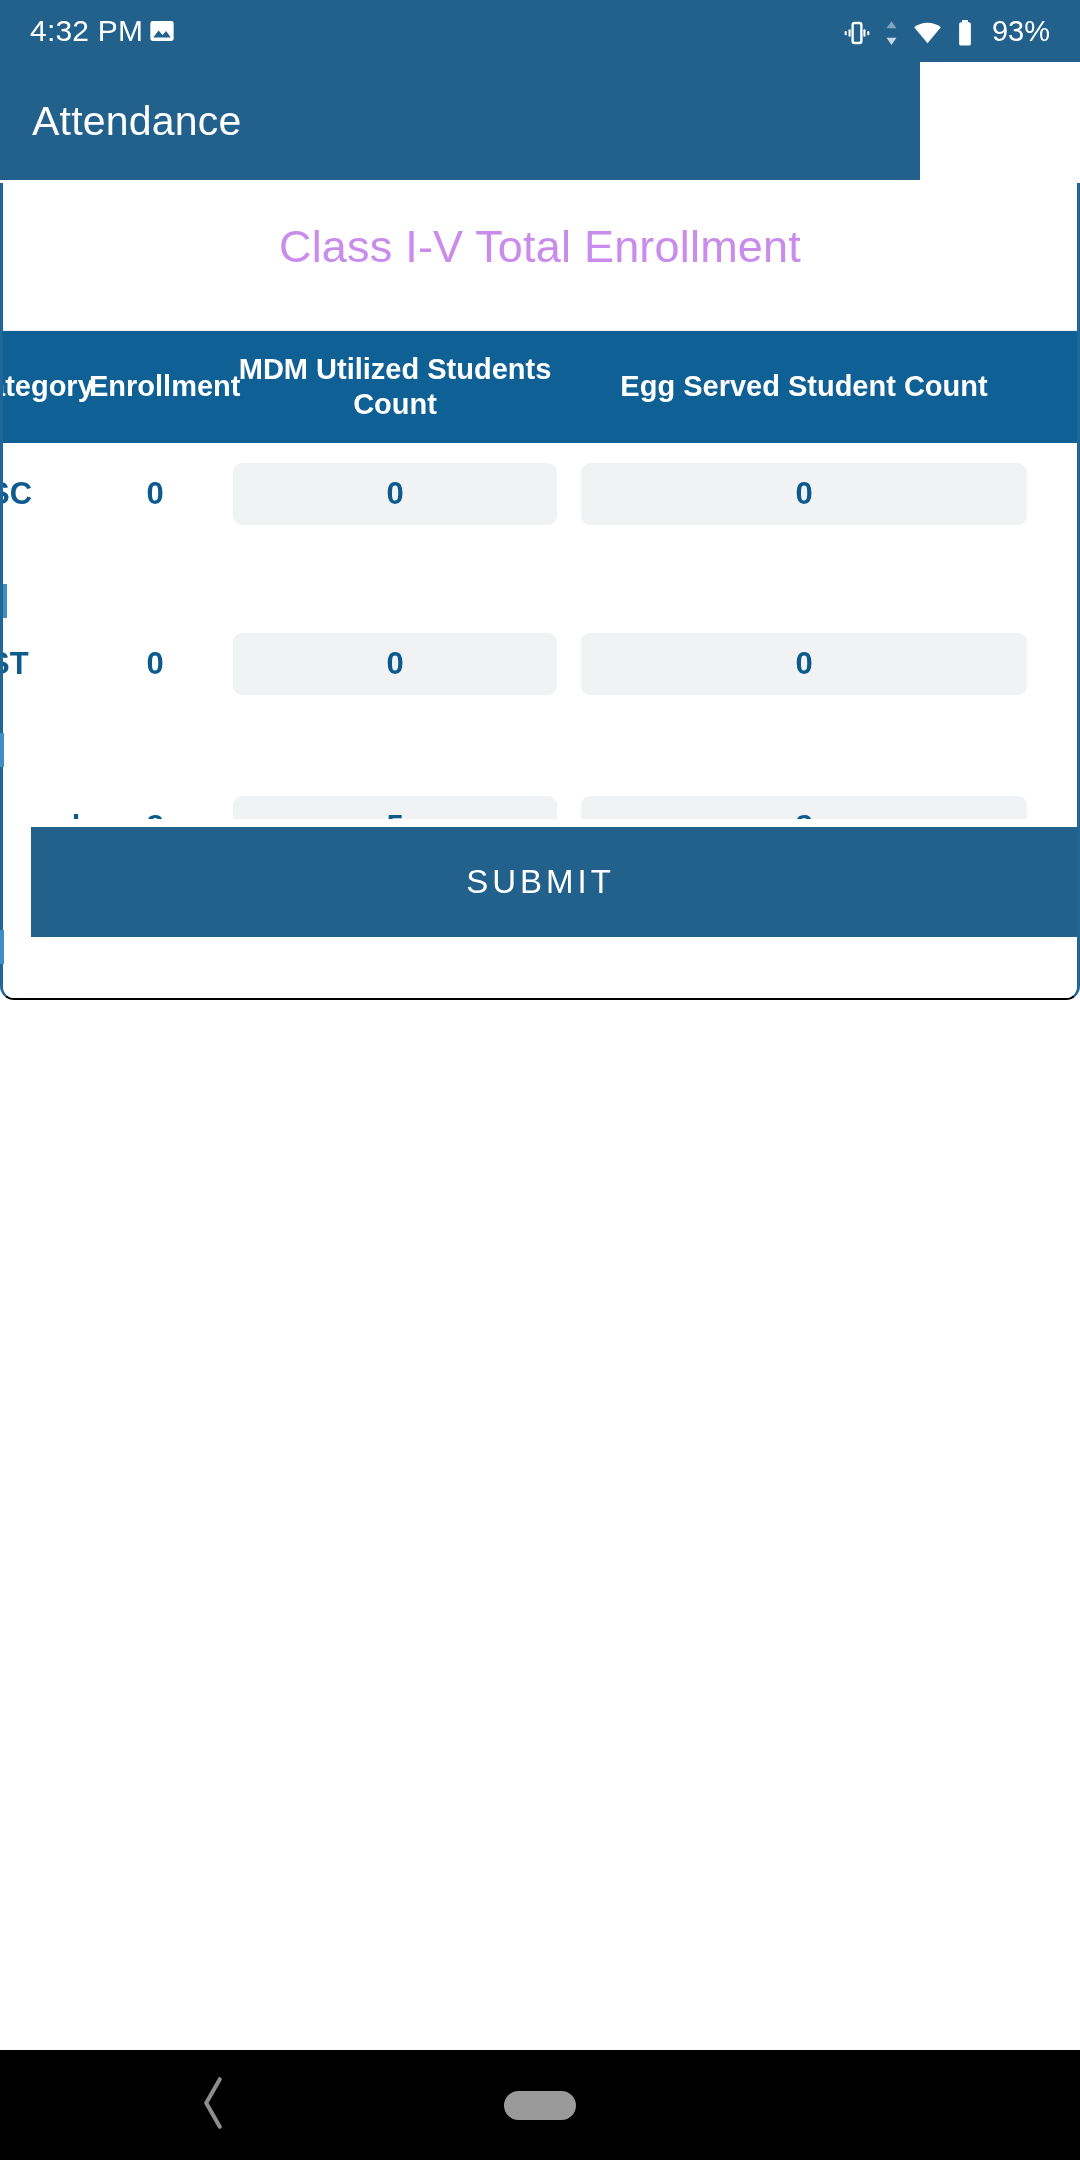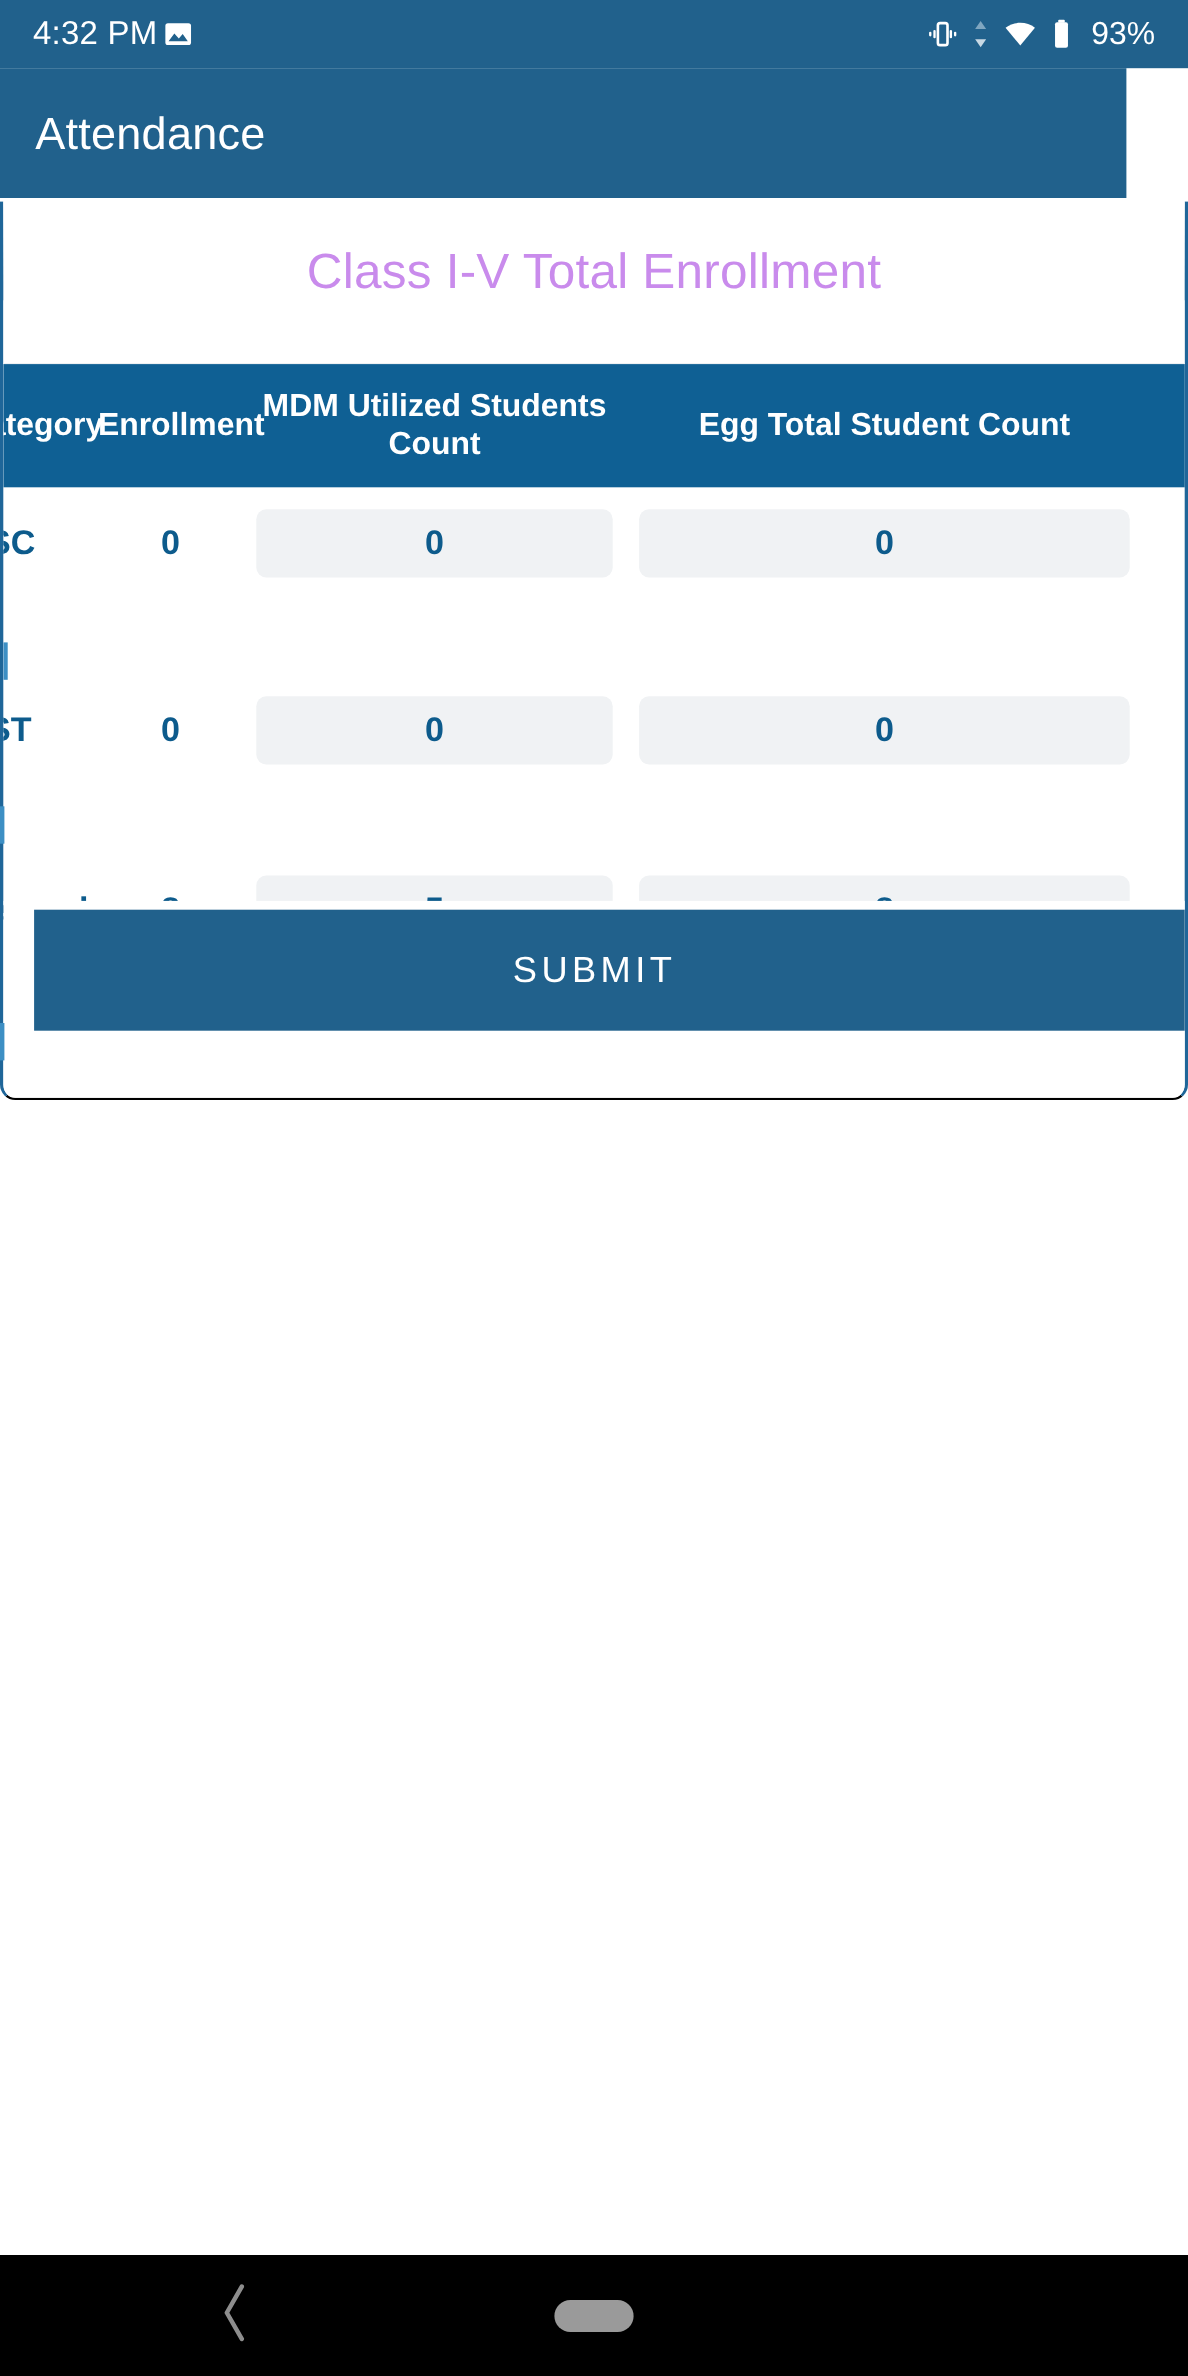--- a/index.html
+++ b/index.html
@@ -34,36 +34,36 @@
     gap: 5px;
   }
   .status-time {
     color: #ffffff;
     font-size: 30px;
     font-weight: 400;
     letter-spacing: 0.2px;
   }
   .status-right {
     display: flex;
-    align-items: center;
+    align-items: flex-end;
     gap: 11px;
   }
   .battery-pct {
     color: #ffffff;
     font-size: 29px;
     font-weight: 500;
     margin-left: 6px;
   }
   .icon-svg { display: block; }
 
   
   .app-bar {
     position: absolute;
     top: 62px; left: 0;
-    width: 1024px;
+    width: 920px;
     height: 118px;
     background: #21618c;
     display: flex;
     align-items: center;
     padding-left: 32px;
     box-sizing: border-box;
   }
   .app-bar-title {
     color: #ffffff;
     font-size: 41px;
@@ -302,21 +302,21 @@
 
     <div class="card-title">Class I-V Total Enrollment</div>
     <div class="title-gap"></div>
 
     <div class="table-wrap">
 
       <div class="table-header">
         <div class="th th-category">ategory</div>
         <div class="th th-enroll">Enrollment</div>
         <div class="th th-mdm">MDM Utilized Students Count</div>
-        <div class="th th-egg">Egg Total Student Count</div>
+        <div class="th th-egg">Egg Served Student Count</div>
       </div>
 
       <div class="tr" style="position:relative;">
         <div class="td td-category">SC</div>
         <div class="td td-enroll">0</div>
         <div class="td td-input">
           <input class="num-field" type="text" value="0" style="">
         </div>
         <div class="td td-input wide">
           <input class="num-field" type="text" value="0" style="">

